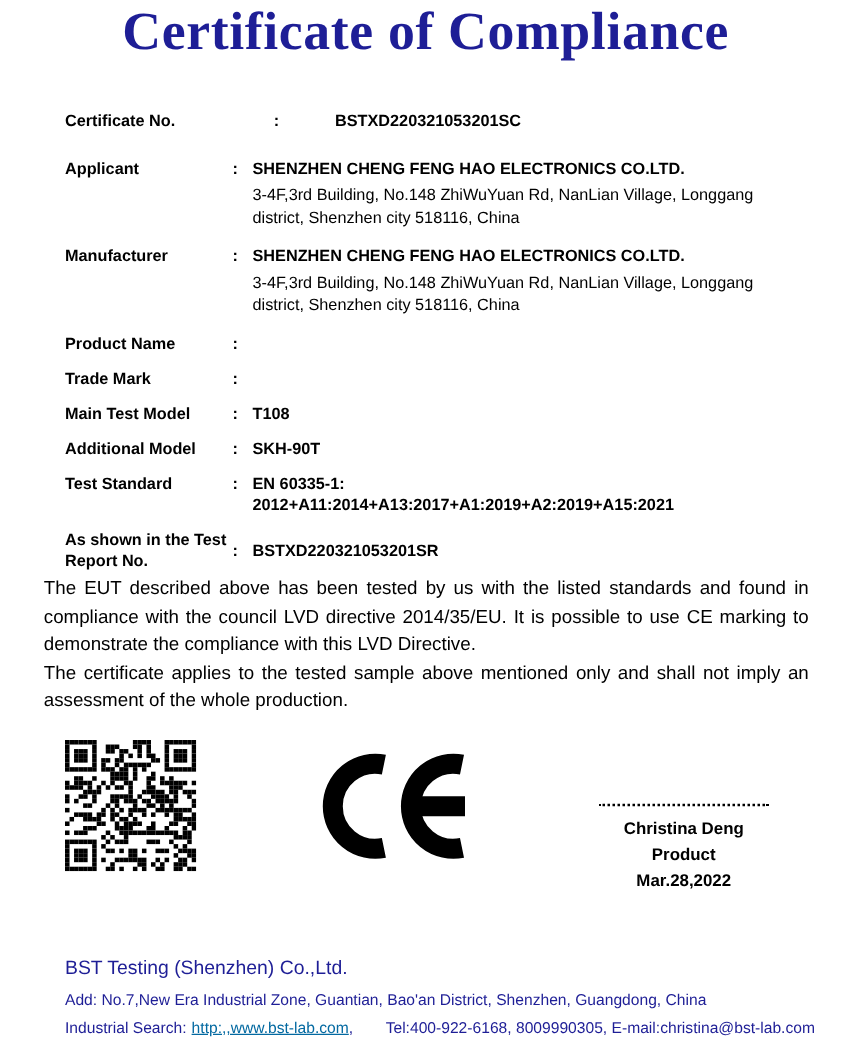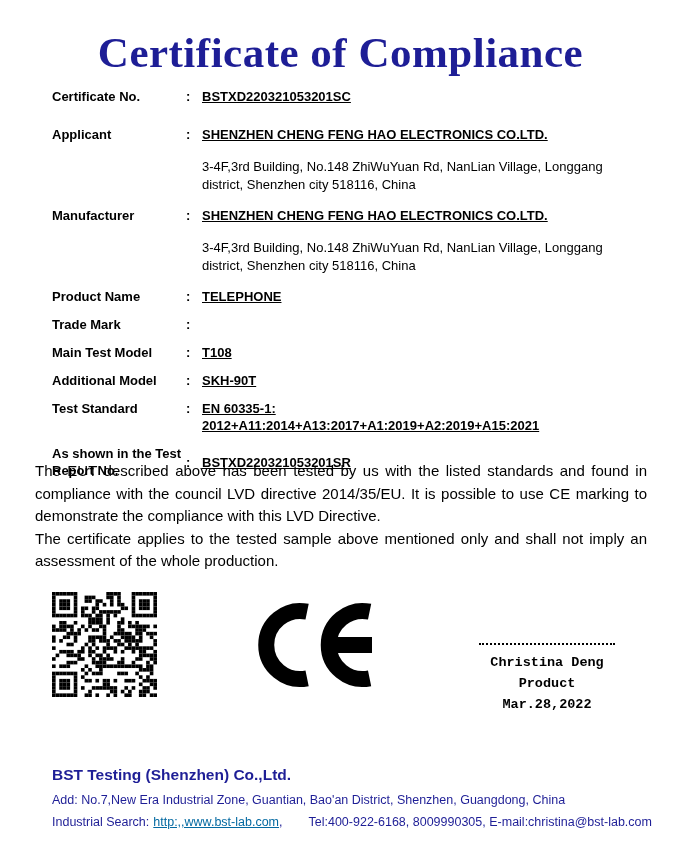--- a/index.html
+++ b/index.html
@@ -3,48 +3,48 @@
 <meta charset="utf-8">
 <style>
   * { margin:0; padding:0; box-sizing:border-box; }
   html,body { background:#e8e8e8; }
   .page {
     position:relative; width:681px; height:844px; margin:0 auto;
     background:#ffffff; overflow:hidden;
     font-family:"Liberation Sans", sans-serif; color:#000;
   }
   .title {
-    position:absolute; top:28px; left:0; right:0;
+    position:absolute; top:1px; left:0; right:0;
     text-align:center;
     font-family:"Liberation Serif", serif; font-weight:bold;
     font-size:43px; letter-spacing:0.5px;
     color:#1e1e96;
   }
   .fields { position:absolute; top:88px; left:52px; right:38px; }
   .frow { display:flex; align-items:flex-start; margin-bottom:11px; }
   .frow.center { align-items:center; }
-  .frow.gap-lg { margin-bottom:21px; }
+  .frow.gap-lg { margin-bottom:21px;gap:33px; }
   .frow.gap-md { margin-bottom:14px; }
   .flabel { width:134px; flex:0 0 134px; font-weight:bold; font-size:13px; line-height:17px; }
   .fcolon { width:16px; flex:0 0 16px; font-weight:bold; font-size:13px; line-height:17px; }
   .fval  { flex:1; font-size:13px; line-height:17px; }
-  .fval .value { font-weight:bold;text-decoration:underline; }
-  .fval .address { font-weight:normal; line-height:17.5px; margin-top:15px; }
+  .fval .value { font-weight:bold; }
+  .fval .address { font-weight:normal; line-height:17.5px; margin-top:4px; }
   .statement {
     position:absolute; top:460px; left:35px; right:34px;
     font-size:15px; line-height:22.5px; text-align:justify;
   }
   .artwork { position:absolute; top:585px; left:0; right:0; height:145px; }
   .qr { position:absolute; left:52px; top:7px; width:105px; height:105px; }
   .ce { position:absolute; left:256px; top:17px; width:118px; height:86px; }
-  .sigblock { position:absolute; left:452px; top:58px; width:190px; text-align:center;font-family:Liberation Mono, monospace; }
+  .sigblock { position:absolute; left:452px; top:58px; width:190px; text-align:center; }
   .sigline { width:136px; height:0; margin:0 auto 7px auto; border-bottom:2px dotted #000; }
   .signame, .sigrole, .sigdate { font-weight:bold; font-size:13.5px; line-height:21px; }
   .footer { position:absolute; left:52px; right:26px; top:766px; color:#1e1e96; }
-  .footer .company { font-weight:bold; font-size:15.5px; margin-bottom:9px; }
+  .footer .company { font-weight:normal; font-size:15.5px; margin-bottom:9px; }
   .footer .addr { font-size:12.5px; margin-bottom:8px; }
   .footer .search { font-size:12.5px; }
   .footer a { color:#0369a1; text-decoration:underline; margin-left:4px; }
   .footer .contact { margin-left:26px; }
 </style>
 </head>
 <body>
 
 <div class="page">
 
@@ -72,21 +72,20 @@
       <div class="fcolon">:</div>
       <div class="fval">
         <div class="value">SHENZHEN CHENG FENG HAO ELECTRONICS CO.LTD.</div>
         <div class="address">3-4F,3rd Building, No.148 ZhiWuYuan Rd, NanLian Village, Longgang district, Shenzhen city 518116, China</div>
       </div>
     </div>
 
     <div class="frow">
       <div class="flabel">Product Name</div>
       <div class="fcolon">:</div>
-      <div class="fval"><span class="value">TELEPHONE</span></div>
     </div>
 
     <div class="frow">
       <div class="flabel">Trade Mark</div>
       <div class="fcolon">:</div>
     </div>
 
     <div class="frow">
       <div class="flabel">Main Test Model</div>
       <div class="fcolon">:</div>

